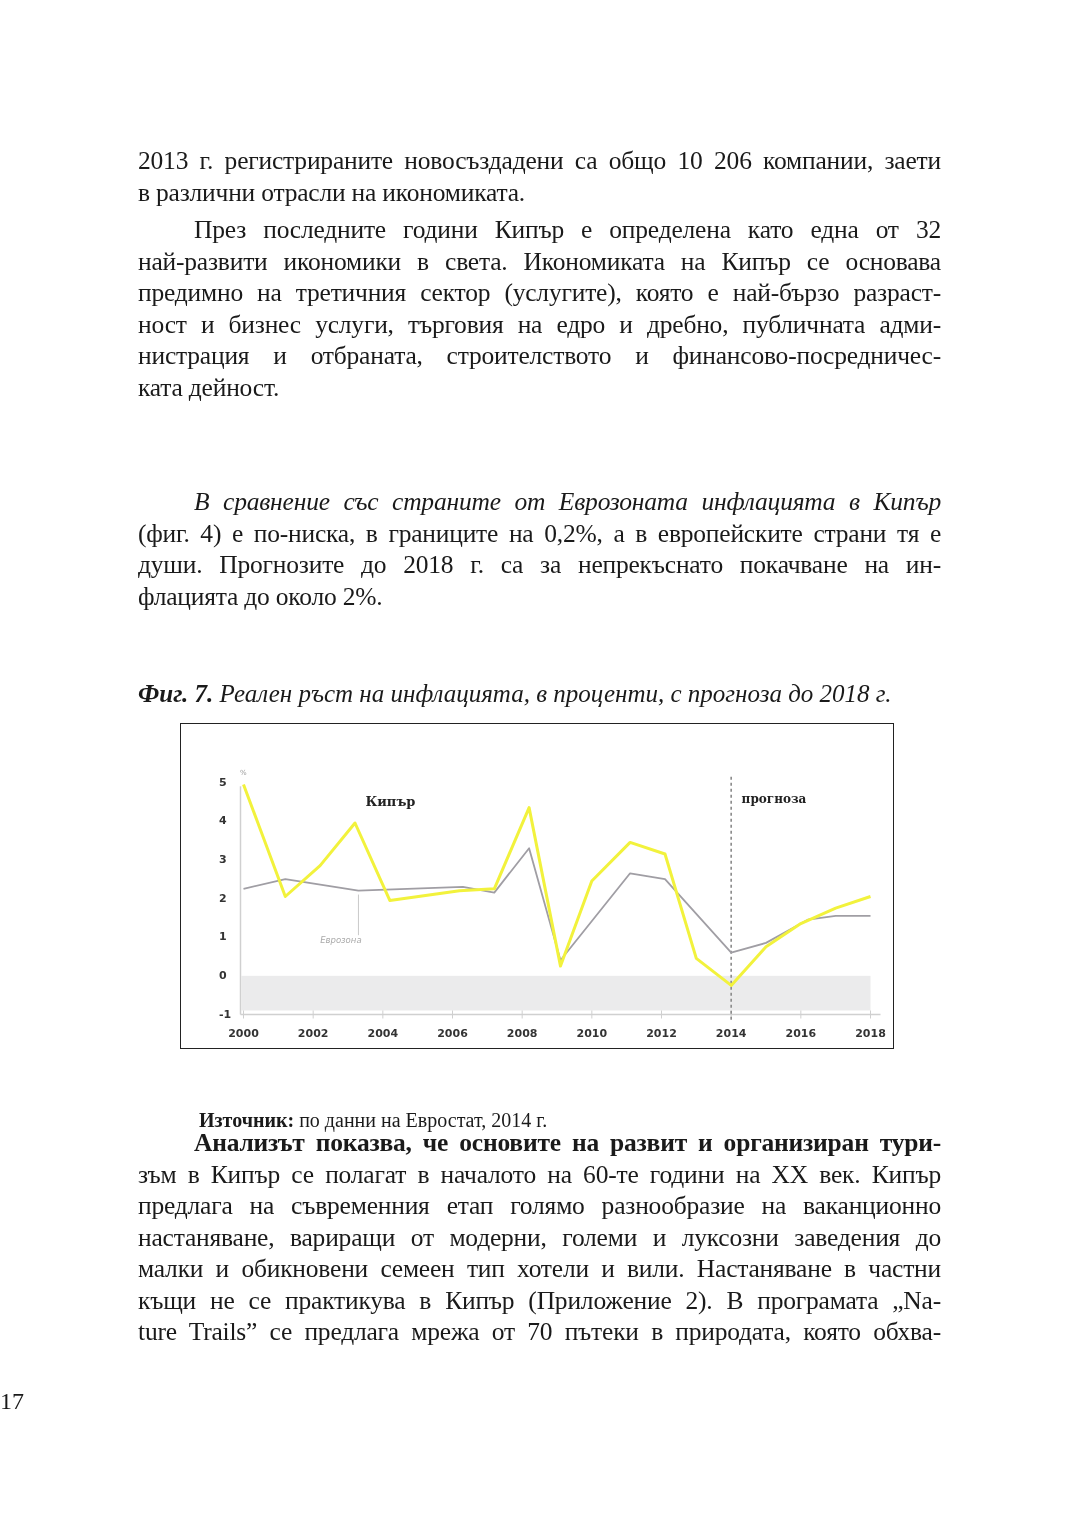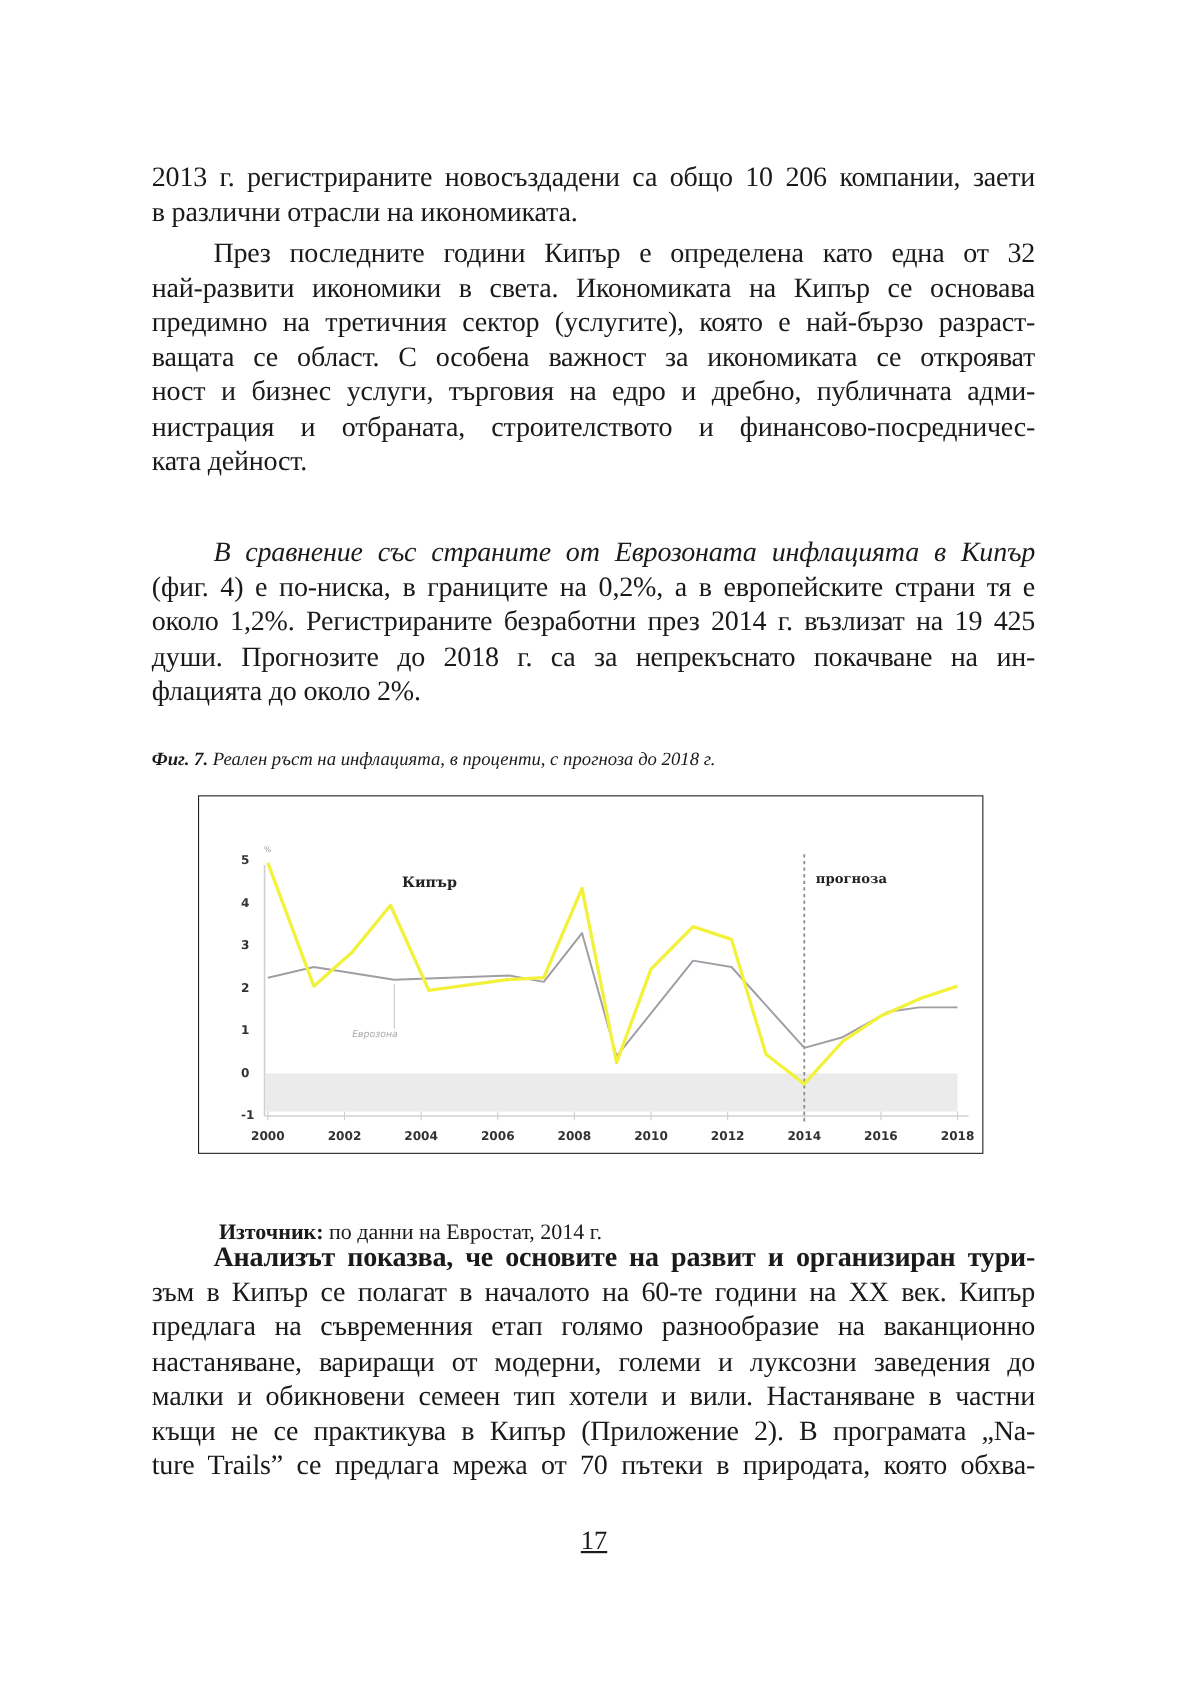--- a/index.html
+++ b/index.html
@@ -3,53 +3,51 @@
 <meta charset="utf-8">
 <style>
   html, body { margin:0; padding:0; background:#ffffff; }
   body { width:1080px; height:1530px; position:relative; overflow:hidden;
          font-family: "Liberation Serif", "DejaVu Serif", serif; color:#1a1a1a; }
   .page { position:absolute; left:0; top:0; width:1080px; height:1218px; }
   .text-block { position:absolute; left:138px; width:803px; font-size:25.5px; line-height:31.5px;
                 text-align:justify; letter-spacing:-0.2px; }
   .line { display:block; text-align:justify; text-align-last:justify; white-space:nowrap; }
   .line.last { text-align-last:left; }
-  .caption { position:absolute; left:138px; top:680px; width:810px; font-size:17px; font-style:italic; }
+  .caption { position:absolute; left:138px; top:680px; width:810px; font-size:25px; font-style:italic; }
   .caption b { font-weight:bold; }
   .chart-box { position:absolute; left:180px; top:723px; width:714px; height:326px;
                border:1.5px solid #222; box-sizing:border-box; background:#fff; }
   .source { position:absolute; left:199px; top:1073px; font-size:20px;margin-top:36px; }
   .source b { font-weight:bold; }
-  .page-number { position:absolute; left:0; width:1080px; top:1388px; text-align:center; font-size:24px;text-decoration:underline; }
+  .page-number { position:absolute; left:0; width:1080px; top:1388px; font-size:24px; }
   svg text { font-family: "DejaVu Sans", sans-serif; }
 </style>
 </head>
 <body>
 
 <div class="page">
 
   <div class="text-block" style="top:145px;">
     <span class="line">2013 г. регистрираните новосъздадени са общо 10 206 компании, заети</span>
     <span class="line last">в различни отрасли на икономиката.</span>
   </div>
 
   <div class="text-block" style="top:214px;">
     <span class="line" style="padding-left:56px;">През последните години Кипър е определена като една от 32</span>
     <span class="line">най-развити икономики в света. Икономиката на Кипър се основава</span>
     <span class="line">предимно на третичния сектор (услугите), която е най-бързо разраст-</span>
-    <span class="line">ващата се област. С особена важност за  икономиката се открояват</span>
     <span class="line">ност и бизнес услуги, търговия на едро и дребно, публичната адми-</span>
     <span class="line">нистрация и отбраната, строителството и финансово-посредничес-</span>
     <span class="line last">ката  дейност.</span>
   </div>
 
   <div class="text-block" style="top:486px;">
     <span class="line" style="padding-left:56px;font-style:italic;">В сравнение със страните от Еврозоната инфлацията в Кипър</span>
     <span class="line">(фиг. 4) е по-ниска, в границите на 0,2%, а в европейските страни тя е</span>
-    <span class="line">около 1,2%. Регистрираните безработни през 2014 г. възлизат на 19 425</span>
     <span class="line">души. Прогнозите до 2018 г. са за непрекъснато покачване на ин-</span>
     <span class="line last">флацията до около 2%.</span>
   </div>
 
   <div class="caption">
     <b>Фиг. 7.</b>
     <span>Реален ръст на инфлацията, в проценти, с  прогноза до 2018 г.</span>
   </div>
 
   <div class="chart-box">

